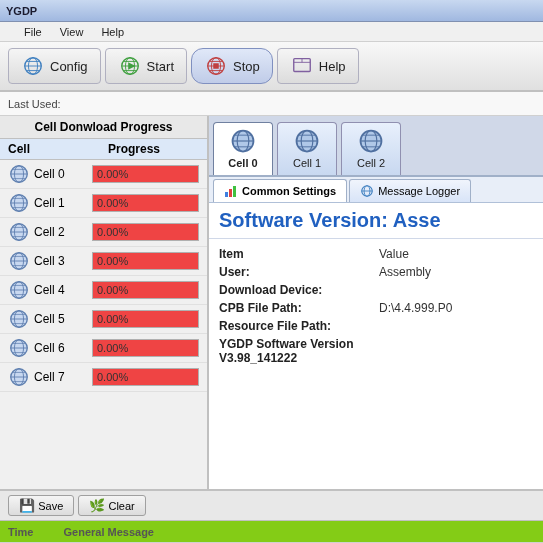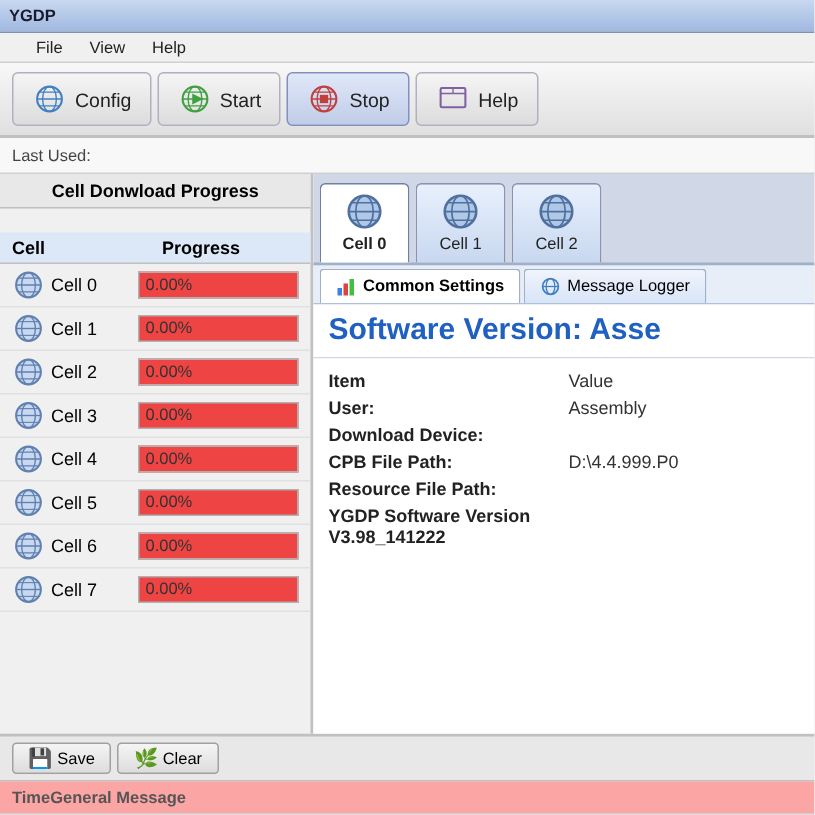--- a/index.html
+++ b/index.html
@@ -61,20 +61,21 @@
       background: linear-gradient(to bottom, #f5f5f5, #dcdcdc);
       cursor: pointer;
       font-size: 13px;
       font-weight: normal;
       color: #222;
       min-width: 70px;
     }
     .toolbar-btn.active {
       background: linear-gradient(to bottom, #e0e8f8, #c0cce8);
       border-color: #8090c0;
+      border-radius: 12px;
     }
     .btn-icon {
       width: 24px;
       height: 24px;
       display: flex;
       align-items: center;
       justify-content: center;
     }
     
     .globe-svg { width: 22px; height: 22px; }
@@ -110,21 +111,20 @@
       font-weight: bold;
       font-size: 12px;
       border-bottom: 1px solid #c0c0c0;
     }
     #cell-table-header {
       display: flex;
       background: #dce8f8;
       padding: 3px 8px;
       border-bottom: 1px solid #c0c0c0;
       font-weight: bold;
-      margin-top: 16px;
     }
     .cell-col { width: 80px; font-size: 12px; }
     .progress-col { flex: 1; font-size: 12px; padding-left: 20px; }
     .cell-row {
       display: flex;
       align-items: center;
       padding: 3px 8px;
       border-bottom: 1px solid #e0e0e0;
     }
     .cell-icon {
@@ -240,25 +240,26 @@
       padding: 2px 10px;
       border: 1px solid #a0a0a0;
       border-radius: 3px;
       background: linear-gradient(to bottom, #f5f5f5, #dcdcdc);
       cursor: pointer;
       font-size: 11px;
     }
     
     #log-bar {
       height: 22px;
-      background: #fca5a5;
+      background: #84cc16;
       border-bottom: 1px solid #d0d0d0;
       display: flex;
       align-items: center;
       padding: 0 8px;
+      gap: 30px;
       font-size: 11px;
     }
     .log-col-header { color: #555; font-weight: bold; }
   </style>
 </head>
 <body>
 
 <div id="title-bar">
   <span>YGDP</span>
 </div>

